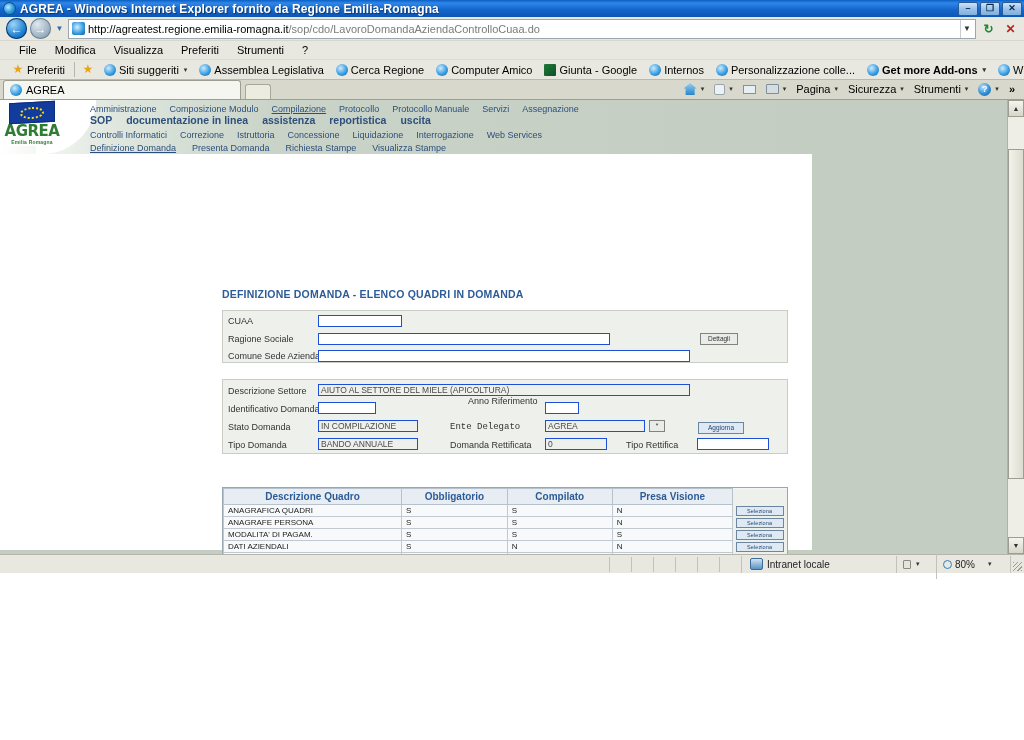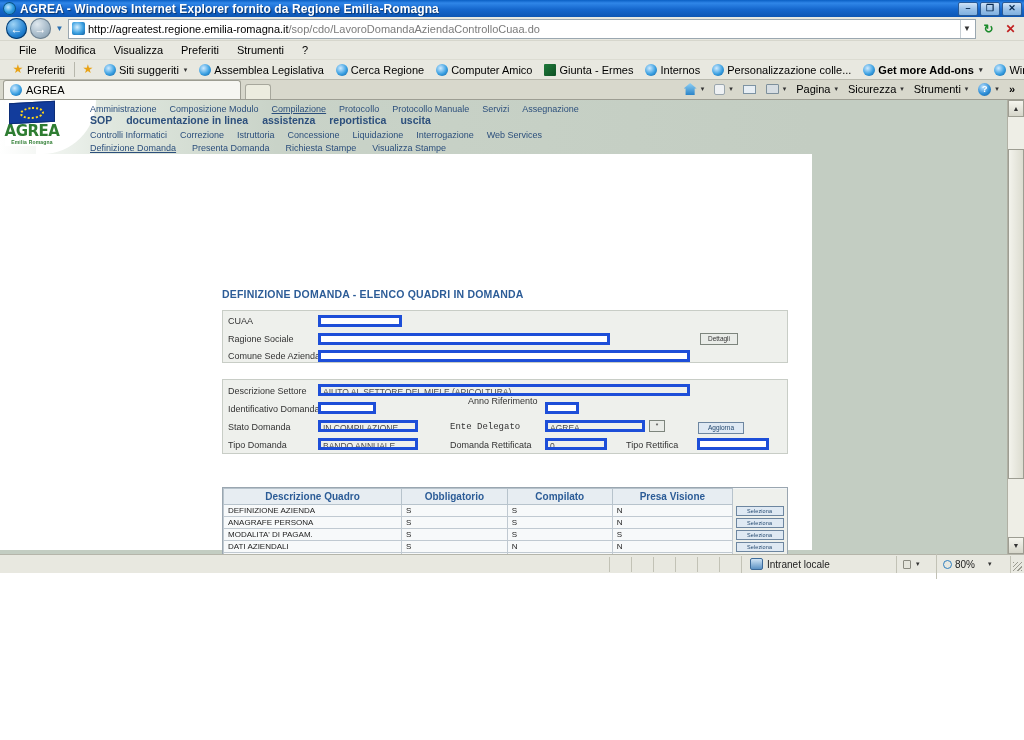--- a/index.html
+++ b/index.html
@@ -210,21 +210,21 @@
   }
   .panel{
     position:absolute;background:#eef0ec;border:1px solid #c8cdc6;
   }
   .panel1{ left:222px;top:210px;width:566px;height:53px; }
   .panel2{ left:222px;top:279px;width:566px;height:75px; }
 
   .fld-label{ position:absolute;font-size:9px;color:#333; }
   .tb{
     position:absolute;height:12px;background:#fff;
-    border:3px solid #1d4ed8;font-size:8.5px;color:#222;
+    border:1px solid #1d4ed8;font-size:8.5px;color:#222;
     padding:0 2px;line-height:11px;overflow:hidden;white-space:nowrap;
   }
   .tb.ro{ background:#eef0ec; color:#4a4a4a; }
   .btn-sm{
     position:absolute;height:12px;background:#e9ece8;border:1px solid #7d857d;
     font-size:6.5px;color:#333;display:flex;align-items:center;justify-content:center;
     line-height:1;
   }
   .btn-sm.blue{ background:#dfe9f3;border-color:#6d86a0;color:#23486f; }
 
@@ -331,21 +331,21 @@
   <div class="favitem">
     <span class="ic ie"></span>
     <span>Cerca Regione</span>
   </div>
   <div class="favitem">
     <span class="ic ie"></span>
     <span>Computer Amico</span>
   </div>
   <div class="favitem">
     <span class="ic green"></span>
-    <span>Giunta - Ermes</span>
+    <span>Giunta - Google</span>
   </div>
   <div class="favitem">
     <span class="ic ie"></span>
     <span>Internos</span>
   </div>
   <div class="favitem">
     <span class="ic ie"></span>
     <span>Personalizzazione colle...</span>
   </div>
   <div class="favitem bold">
@@ -494,21 +494,21 @@
           <tr>
             <th style="width:188px;">Descrizione Quadro</th>
             <th style="width:110px;margin-top:20px;">Obbligatorio</th>
             <th style="width:110px;">Compilato</th>
             <th style="width:128px;">Presa Visione</th>
             <th style="width:54px;background:#eef0ec;border:none;"></th>
           </tr>
         </thead>
         <tbody id="tbody">
             <tr>
-              <td class="c-desc">DEFINIZIONE AZIENDA</td>
+              <td class="c-desc">ANAGRAFICA QUADRI</td>
               <td class="c-flag">S</td>
               <td class="c-flag">S</td>
               <td class="c-vis">N</td>
               <td class="c-act"><span class="selbtn">Seleziona</span></td>
             </tr>
             <tr>
               <td class="c-desc">ANAGRAFE PERSONA</td>
               <td class="c-flag">S</td>
               <td class="c-flag">S</td>
               <td class="c-vis">N</td>

